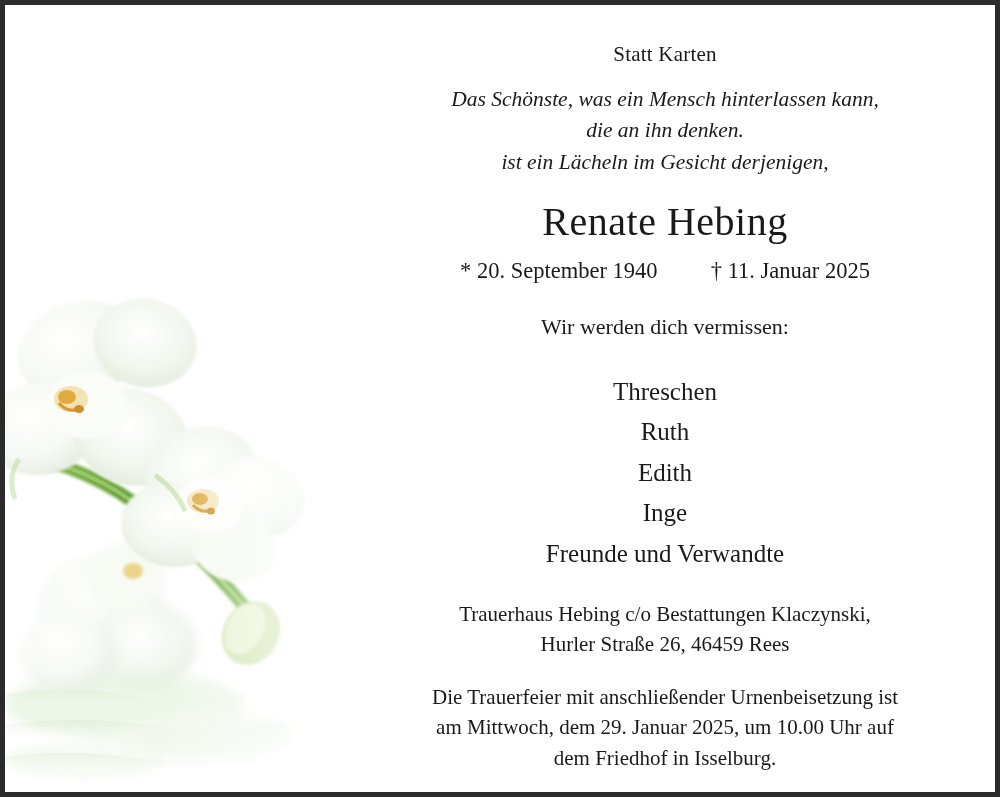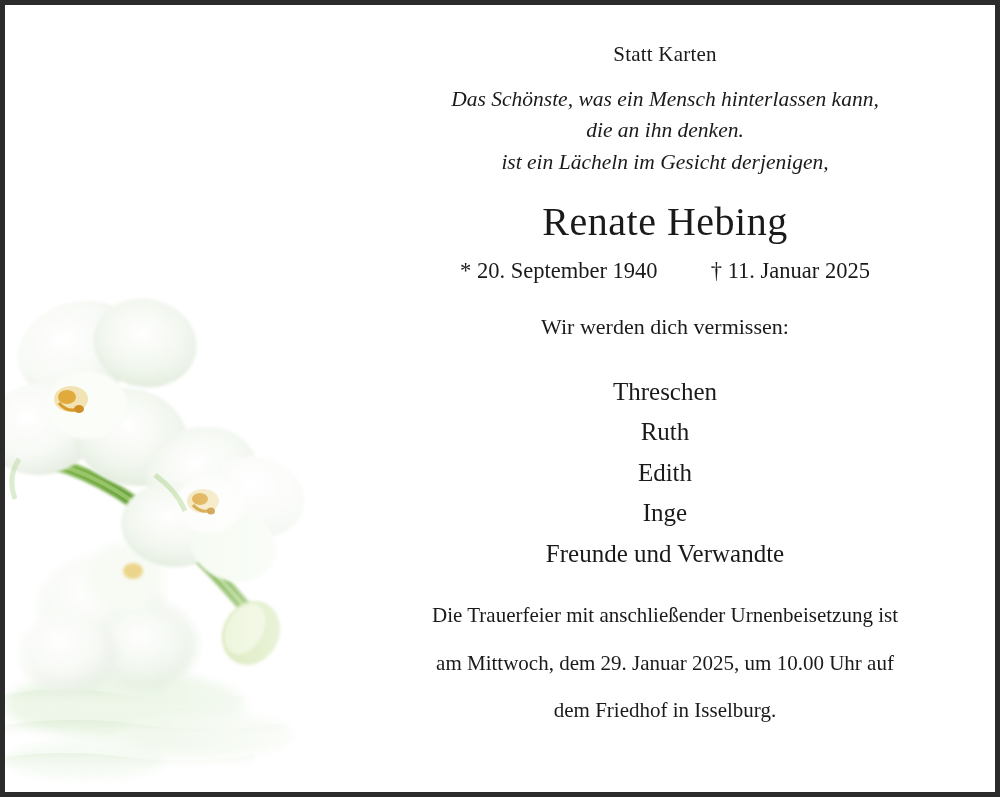--- a/index.html
+++ b/index.html
@@ -96,21 +96,21 @@
     font-size: 21px;
     line-height: 1.42;
     margin-bottom: 22px;
   }
   .house div { white-space: nowrap; }
 
   .ceremony {
     font-size: 21px;
     line-height: 1.45;
   }
-  .ceremony div { white-space: nowrap; margin-top: 17px; }
+  .ceremony div { white-space: nowrap; }
 </style>
 </head>
 <body>
 
 <div id="notice">
 
   <div class="artwork">
     <svg width="340" height="787" viewBox="0 0 340 787" xmlns="http://www.w3.org/2000/svg" aria-hidden="true">
       <defs>
         <radialGradient id="petalG" cx="40%" cy="35%" r="70%">
@@ -232,20 +232,24 @@
     <div class="missing">Wir werden dich vermissen:</div>
 
     <div class="mourners">
       <div>Threschen</div>
       <div>Ruth</div>
       <div>Edith</div>
       <div>Inge</div>
       <div>Freunde und Verwandte</div>
     </div>
 
+    <div class="house">
+      <div>Trauerhaus Hebing c/o Bestattungen Klaczynski,</div>
+      <div>Hurler Straße 26, 46459 Rees</div>
+    </div>
 
     <div class="ceremony">
       <div>Die Trauerfeier mit anschließender Urnenbeisetzung ist</div>
       <div>am Mittwoch, dem 29. Januar 2025, um 10.00 Uhr auf</div>
       <div>dem Friedhof in Isselburg.</div>
     </div>
 
   </div>
 </div>
 

